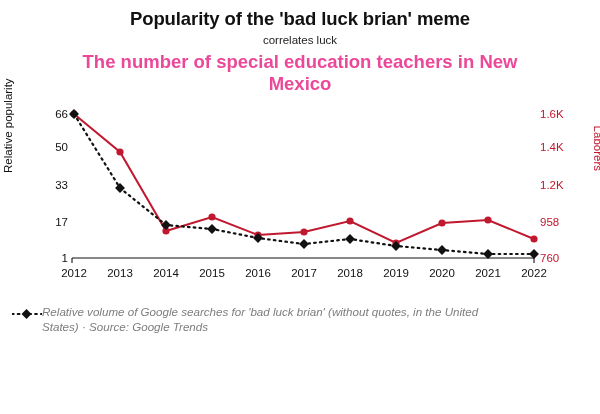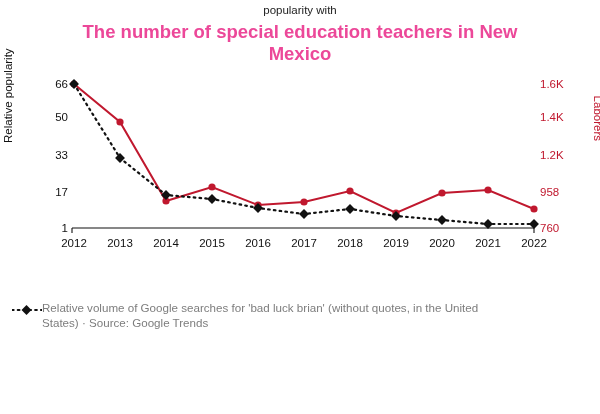--- a/index.html
+++ b/index.html
@@ -71,20 +71,21 @@
     color: #c0182e;
     white-space: nowrap;
   }
   .legend {
     position: absolute;
     left: 0;
     top: 296px;
     width: 528px;
     padding: 0 12px;
     box-sizing: border-box;
+    font-style: italic;
   }
   .legend-row {
     display: flex;
     align-items: flex-start;
     margin-bottom: 9px;
   }
   .legend-marker {
     flex: 0 0 30px;
     height: 16px;
     position: relative;
@@ -116,21 +117,22 @@
   .tick-text-x {
     font-size: 11.5px;
     fill: #111111;
   }
 </style>
 </head>
 <body>
 
 <div class="wrap">
 
-  <div class="title-mid">popularity with</div>
+  <div class="title-main">Popularity of the 'bad luck brian' meme</div>
+  <div class="title-mid">correlates luck</div>
   <div class="title-sub">The number of special education teachers in New Mexico</div>
 
   <div class="plot-area">
     <div class="axis-label-left">Relative popularity</div>
     <div class="axis-label-right">Laborers</div>
 
     <svg class="chart" width="600" height="200" viewBox="0 0 600 200">
 
       <text class="tick-text" x="68" y="17" text-anchor="end">66</text>
       <text class="tick-text" x="68" y="50" text-anchor="end">50</text>

